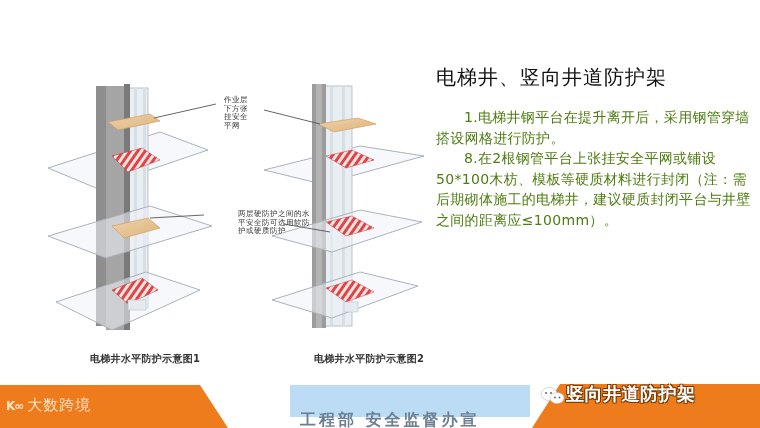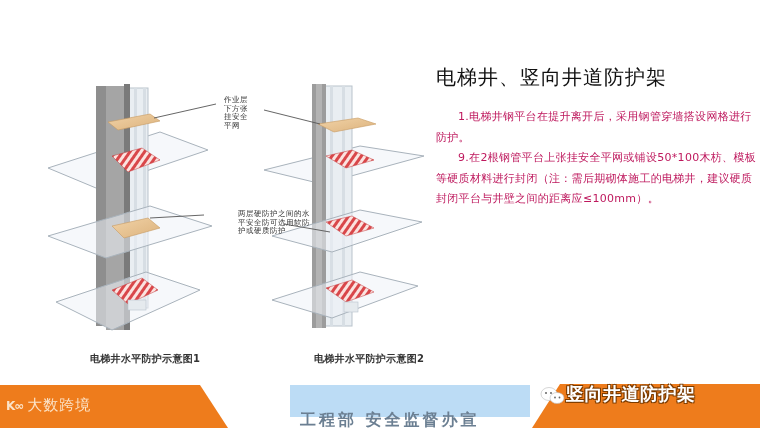--- a/index.html
+++ b/index.html
@@ -12,21 +12,21 @@
     .callout { position: absolute; font-size: 7.5px; line-height: 8.5px; color: #333; letter-spacing: 0.5px; }
     .callout-1 { left: 224px; top: 96px; width: 26px; }
     .callout-2 { left: 206px; top: 210px; width: 76px; margin-left: 32px; }
 
     .caption { position: absolute; font-size: 10px; color: #333; letter-spacing: 0.3px; font-weight: bold; }
     .caption-1 { left: 90px; top: 352px; }
     .caption-2 { left: 314px; top: 352px; }
 
     .text-panel { position: absolute; left: 436px; top: 64px; width: 320px; }
     .title { font-size: 20px; line-height: 26px; color: #111; letter-spacing: 1px; margin-bottom: 17px; }
-    .para { font-size: 11px; line-height: 20.5px; color: #be185d; letter-spacing: 0.3px; text-indent: 2em; }
+    .para { font-size: 14px; line-height: 20.5px; color: #4d7c0f; letter-spacing: 0.3px; text-indent: 2em; }
 
     .footer-left {
       position: absolute; left: 0; top: 385px; width: 228px; height: 43px;
       background: #ee7c1c;
       clip-path: polygon(0 0, 200px 0, 228px 43px, 0 43px);
     }
     .footer-left .logo { position: absolute; left: 6px; top: 11px; display: flex; align-items: center; gap: 4px; color: #fbe3c8; }
     .logo-mark { font-size: 12px; font-weight: bold; letter-spacing: -1px; color: #fbe3c8; }
     .logo-text { font-size: 15px; color: #fbe3c8; letter-spacing: 1px; }
 
@@ -116,21 +116,21 @@
 
   <div class="callout callout-1">作业层下方张挂安全平网</div>
   <div class="callout callout-2">两层硬防护之间的水平安全防可选用软防护或硬质防护</div>
   <div class="caption caption-1">电梯井水平防护示意图1</div>
   <div class="caption caption-2">电梯井水平防护示意图2</div>
 </div>
 
 <div class="text-panel">
   <div class="title">电梯井、竖向井道防护架</div>
   <p class="para">1.电梯井钢平台在提升离开后，采用钢管穿墙搭设网格进行防护。</p>
-  <p class="para">9.在2根钢管平台上张挂安全平网或铺设50*100木枋、模板等硬质材料进行封闭（注：需后期砌体施工的电梯井，建议硬质封闭平台与井壁之间的距离应≤100mm）。</p>
+  <p class="para">8.在2根钢管平台上张挂安全平网或铺设50*100木枋、模板等硬质材料进行封闭（注：需后期砌体施工的电梯井，建议硬质封闭平台与井壁之间的距离应≤100mm）。</p>
 </div>
 
 <div class="footer-left">
   <div class="logo">
     <span class="logo-mark">K∞</span>
     <span class="logo-text">大数跨境</span>
   </div>
 </div>
 
 <div class="dept-banner">

